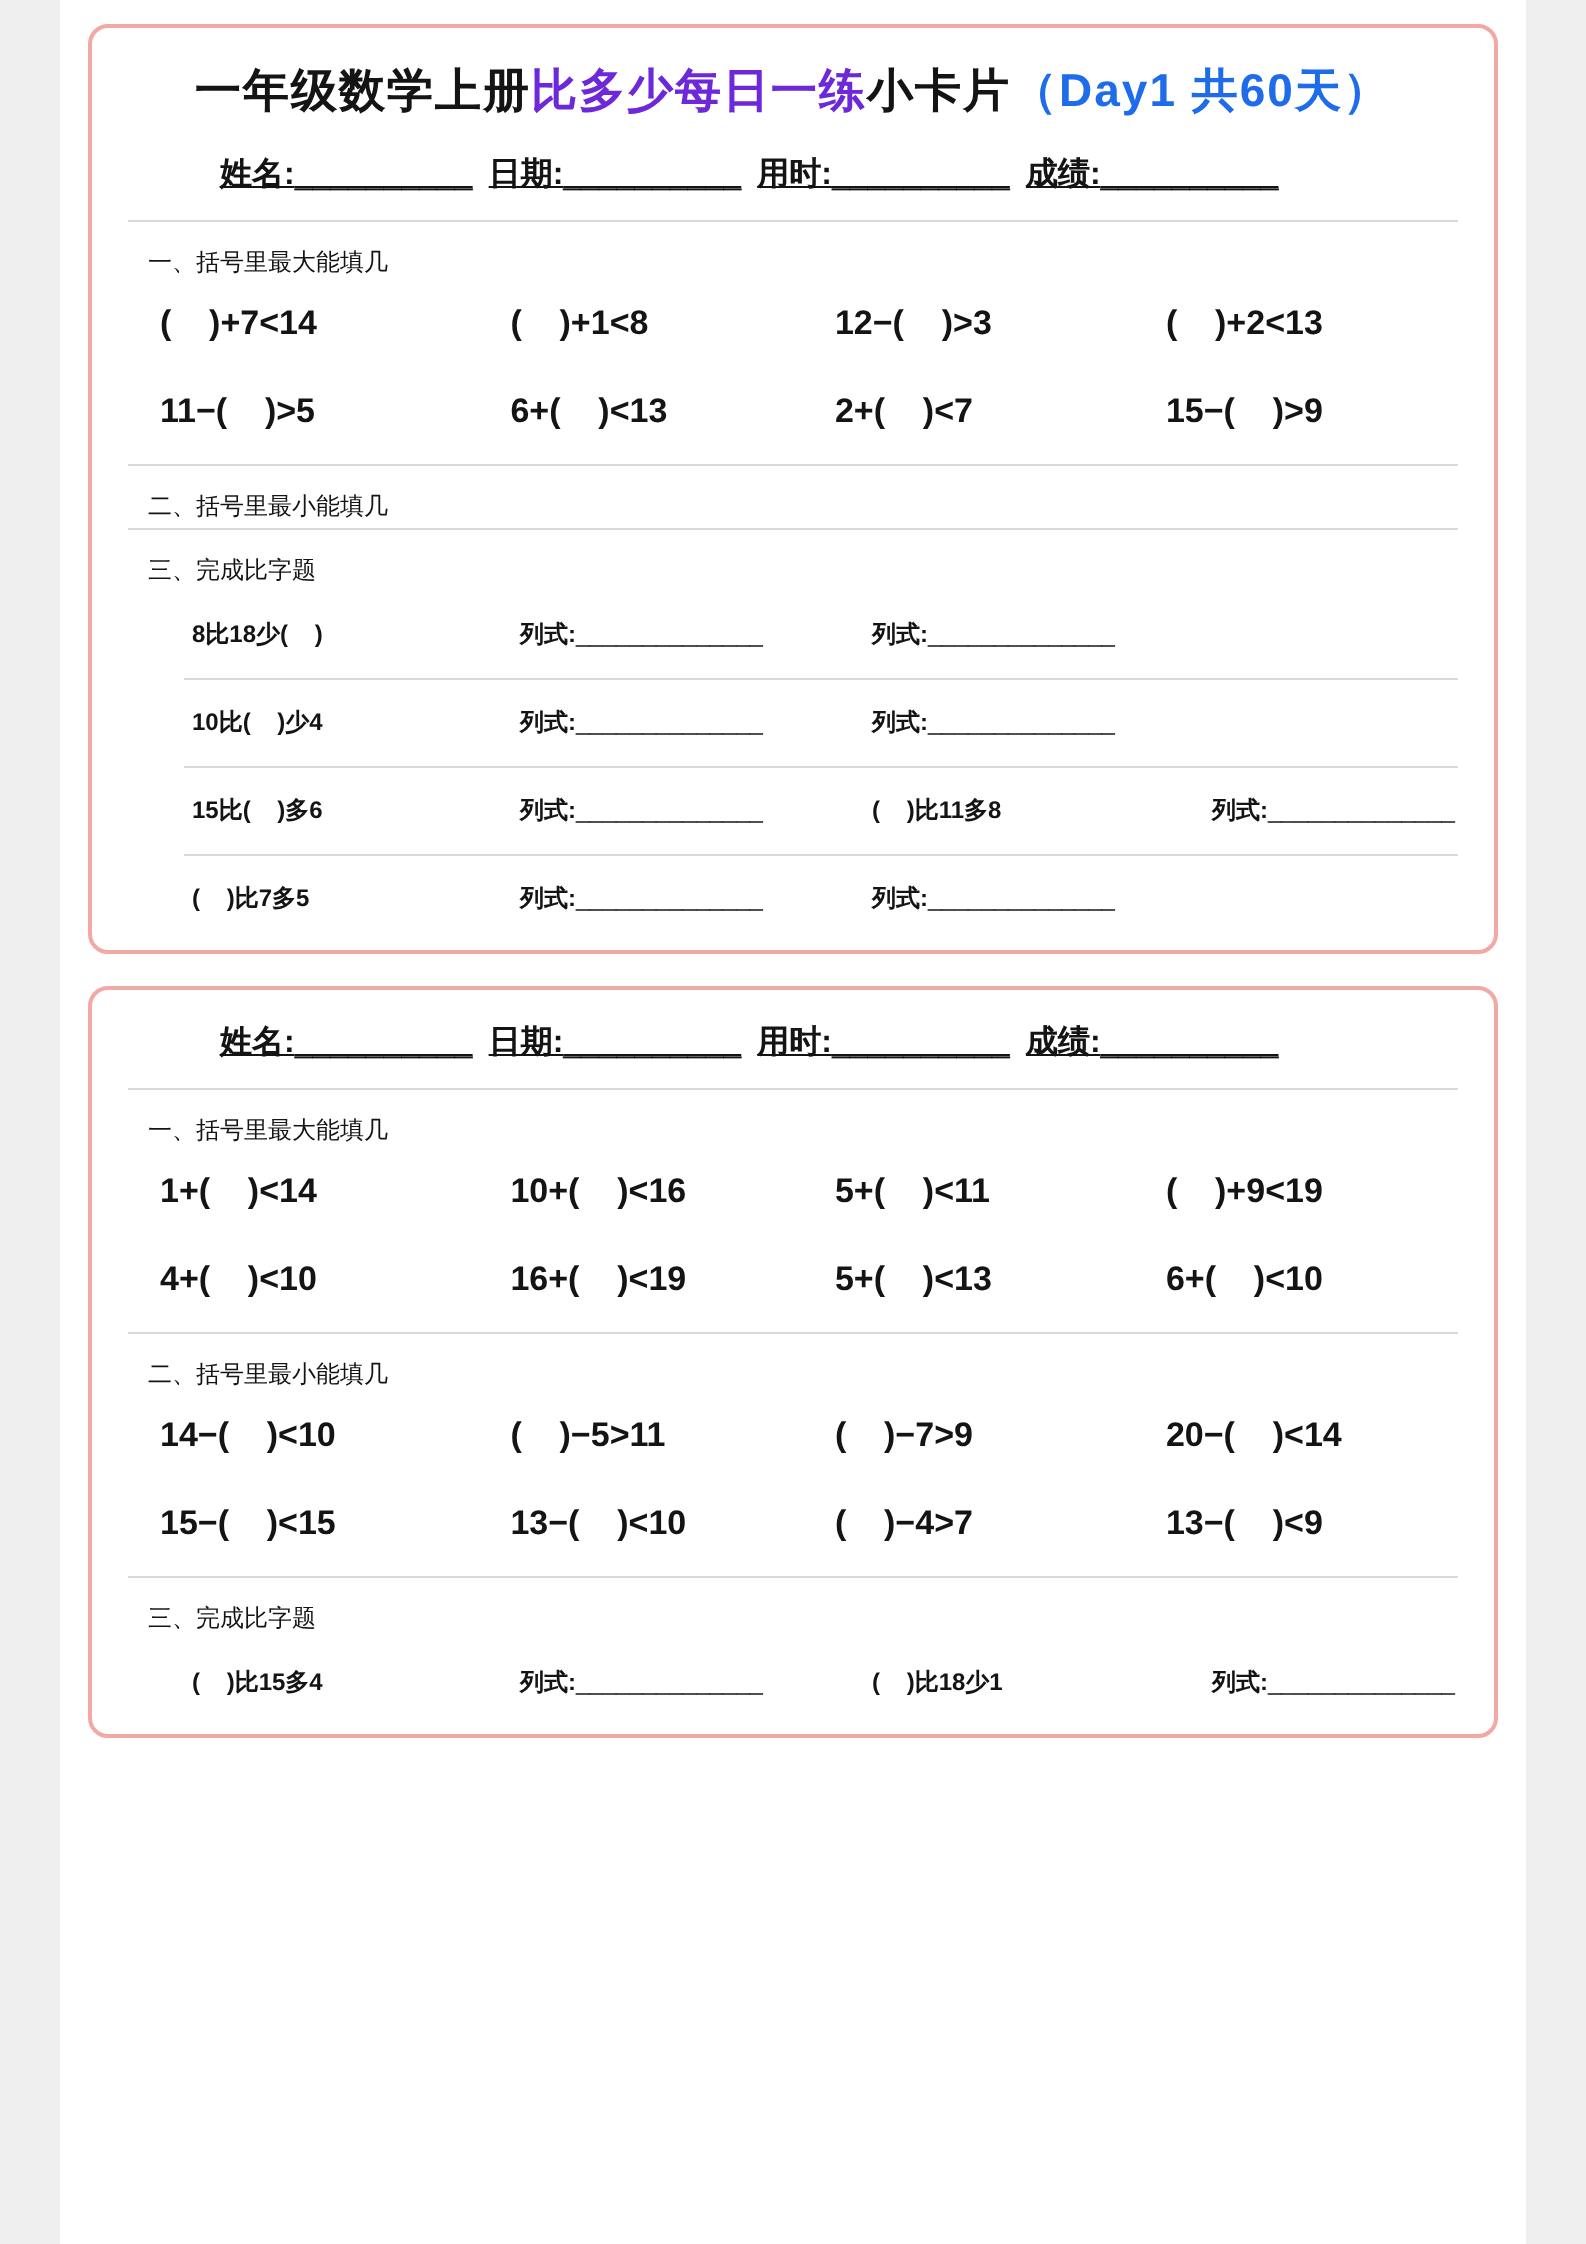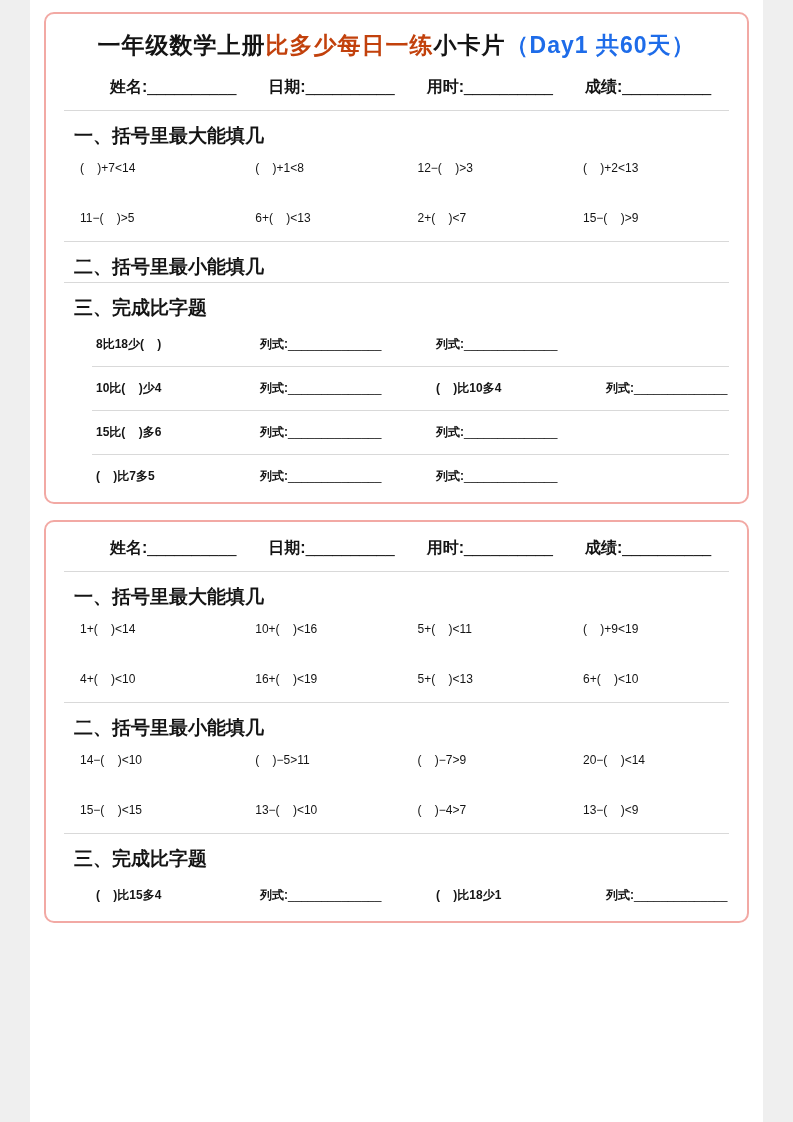--- a/index.html
+++ b/index.html
@@ -25,45 +25,46 @@
     padding: 12px 18px 4px;
   }
   .card-title {
     text-align: center;
     font-size: 23px;
     font-weight: 700;
     letter-spacing: 1px;
     padding: 4px 0 12px;
     white-space: nowrap;
   }
-  .t-red  { color: #c2410c; }
+  .t-red  { color: #6d28d9; }
   .t-blue { color: #1e6ce9; }
   .info-row {
     display: flex;
-    gap: 32px;
+    gap: 8px;
     padding: 4px 0 12px 46px;
     font-size: 16px;
     font-weight: 700;
     border-bottom: 1px solid #d9d9d9;
     white-space: nowrap;
+    text-decoration: underline;
   }
   .blank { font-weight: 400; }
   .section { padding: 4px 0 0; }
   .sec-heading {
-    font-size: 19px;
-    font-weight: 700;
+    font-size: 12px;
+    font-weight: 400;
     padding: 8px 0 2px 10px;
   }
   .expr-grid {
     display: grid;
     grid-template-columns: 1.08fr 1fr 1.02fr 0.9fr;
-    row-gap: 36px;
+    row-gap: 24px;
     padding: 10px 0 16px 16px;
-    font-size: 12px;
-    font-weight: 400;
+    font-size: 17px;
+    font-weight: 700;
   }
   .expr { white-space: pre; }
   .sec-divide { border-bottom: 1px solid #d9d9d9; }
   .cmp-row {
     display: grid;
     grid-template-columns: 164px 176px 170px 1fr;
     align-items: center;
     padding: 13px 0 13px 4px;
     border-bottom: 1px solid #d9d9d9;
     font-size: 12px;
@@ -111,26 +112,26 @@
       <div class="sec-heading">三、完成比字题</div>
       <div>
         <div class="cmp-row">
           <span class="cmp-problem">8比18少(    )</span>
           <span><span class="lieshi-label">列式:</span><span class="blank">______________</span></span>
           <span><span class="lieshi-label">列式:</span><span class="blank">______________</span></span>
         </div>
         <div class="cmp-row">
           <span class="cmp-problem">10比(    )少4</span>
           <span><span class="lieshi-label">列式:</span><span class="blank">______________</span></span>
-          <span class="cmp-problem">(    )比10多4</span>
           <span><span class="lieshi-label">列式:</span><span class="blank">______________</span></span>
         </div>
         <div class="cmp-row">
           <span class="cmp-problem">15比(    )多6</span>
           <span><span class="lieshi-label">列式:</span><span class="blank">______________</span></span>
+          <span class="cmp-problem">(    )比11多8</span>
           <span><span class="lieshi-label">列式:</span><span class="blank">______________</span></span>
         </div>
         <div class="cmp-row">
           <span class="cmp-problem">(    )比7多5</span>
           <span><span class="lieshi-label">列式:</span><span class="blank">______________</span></span>
           <span><span class="lieshi-label">列式:</span><span class="blank">______________</span></span>
         </div>
       </div>
     </div>
   </section>

